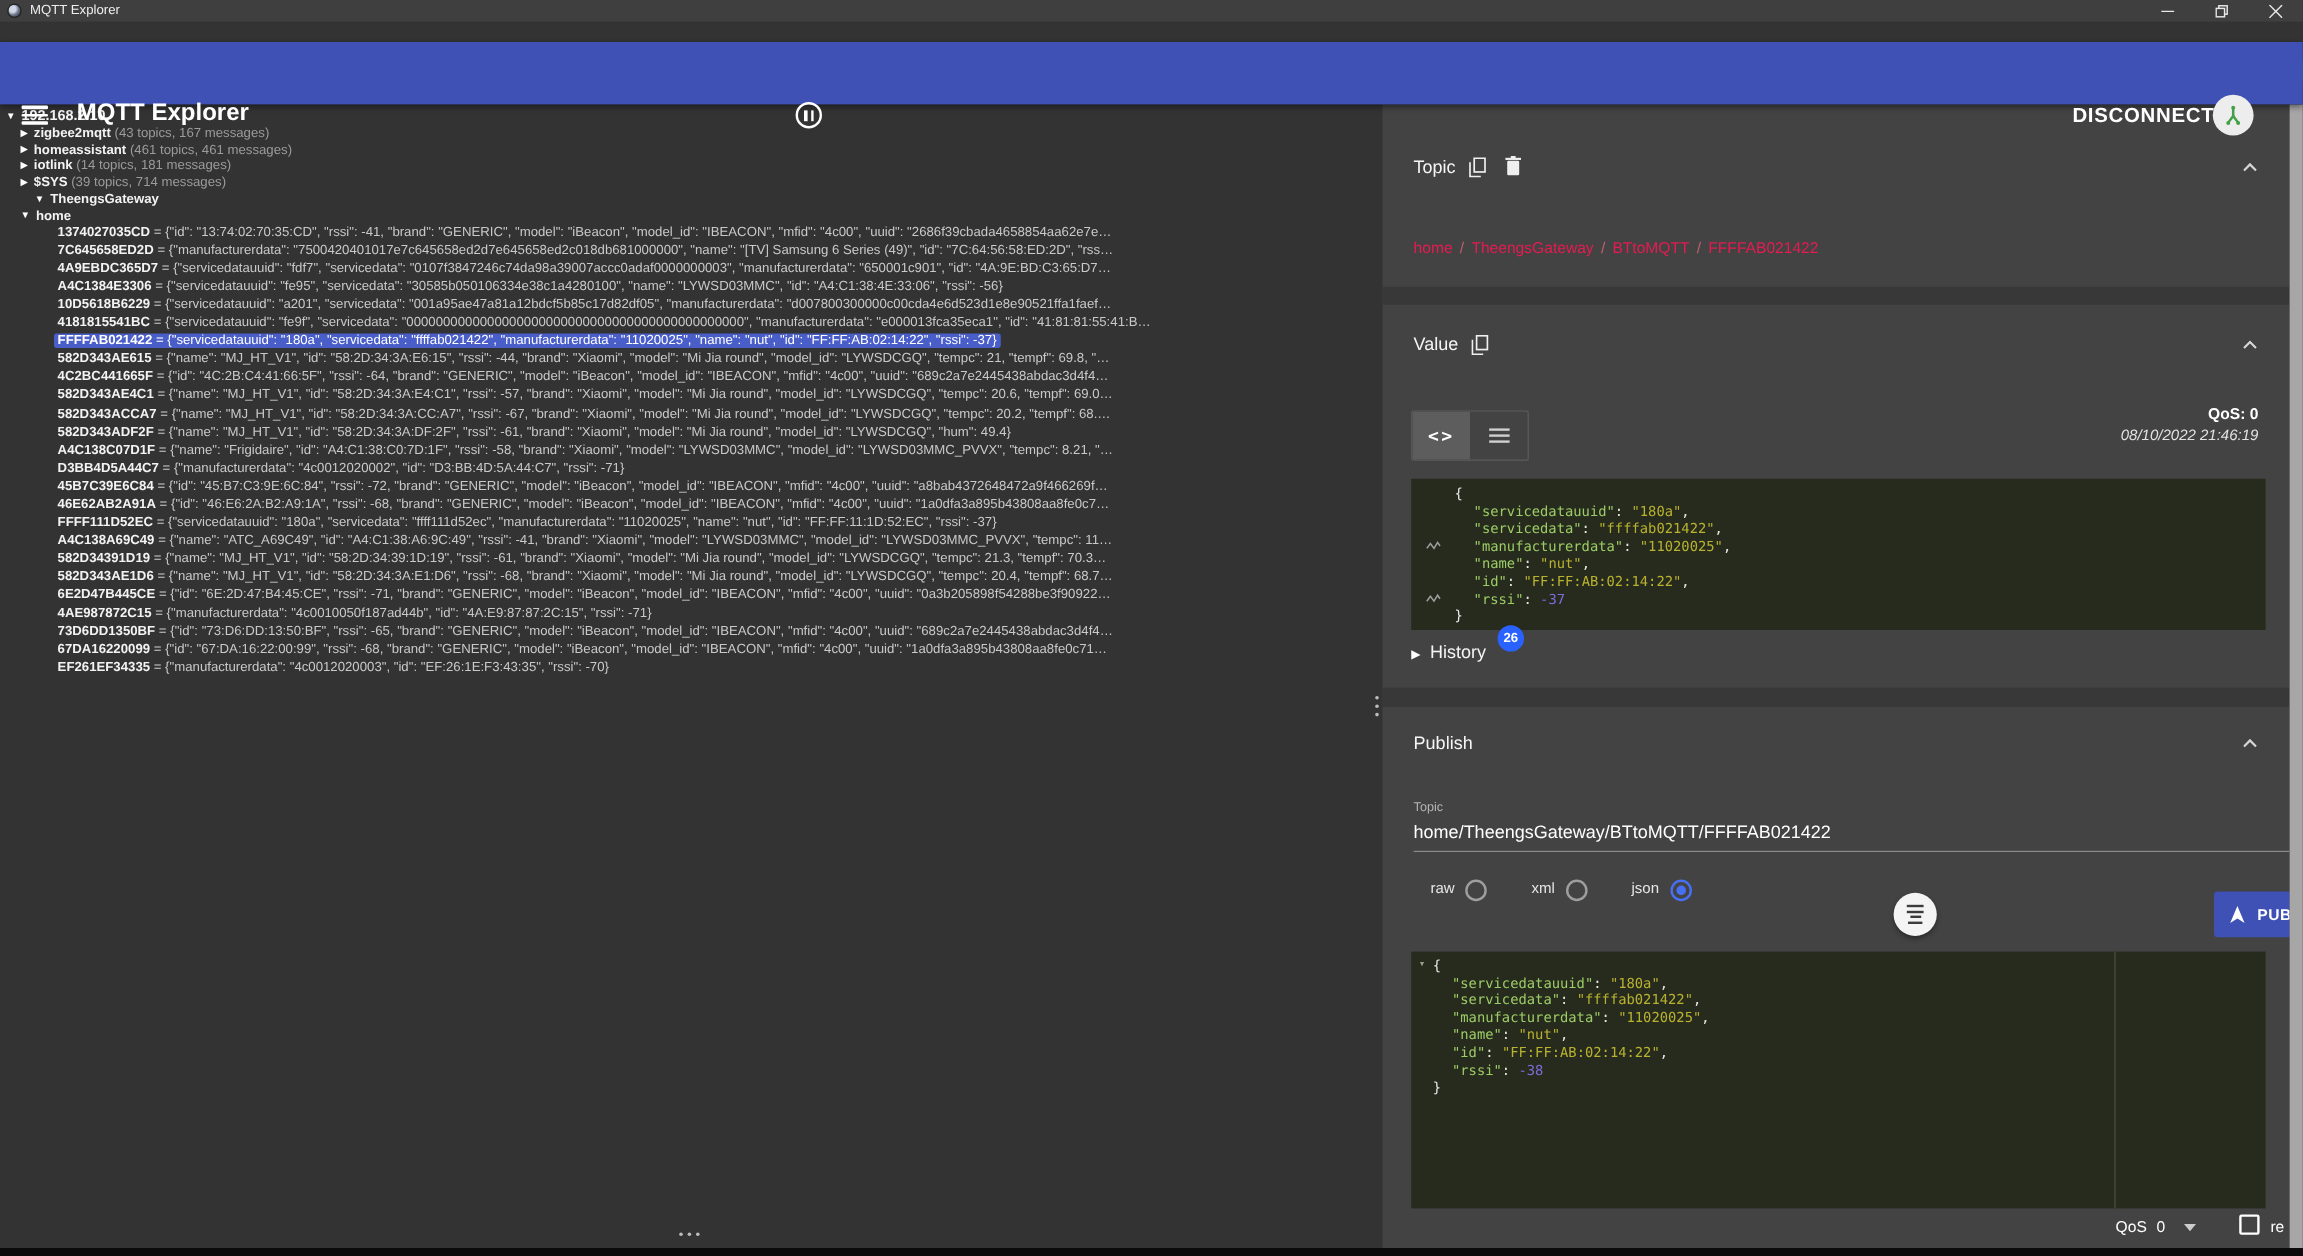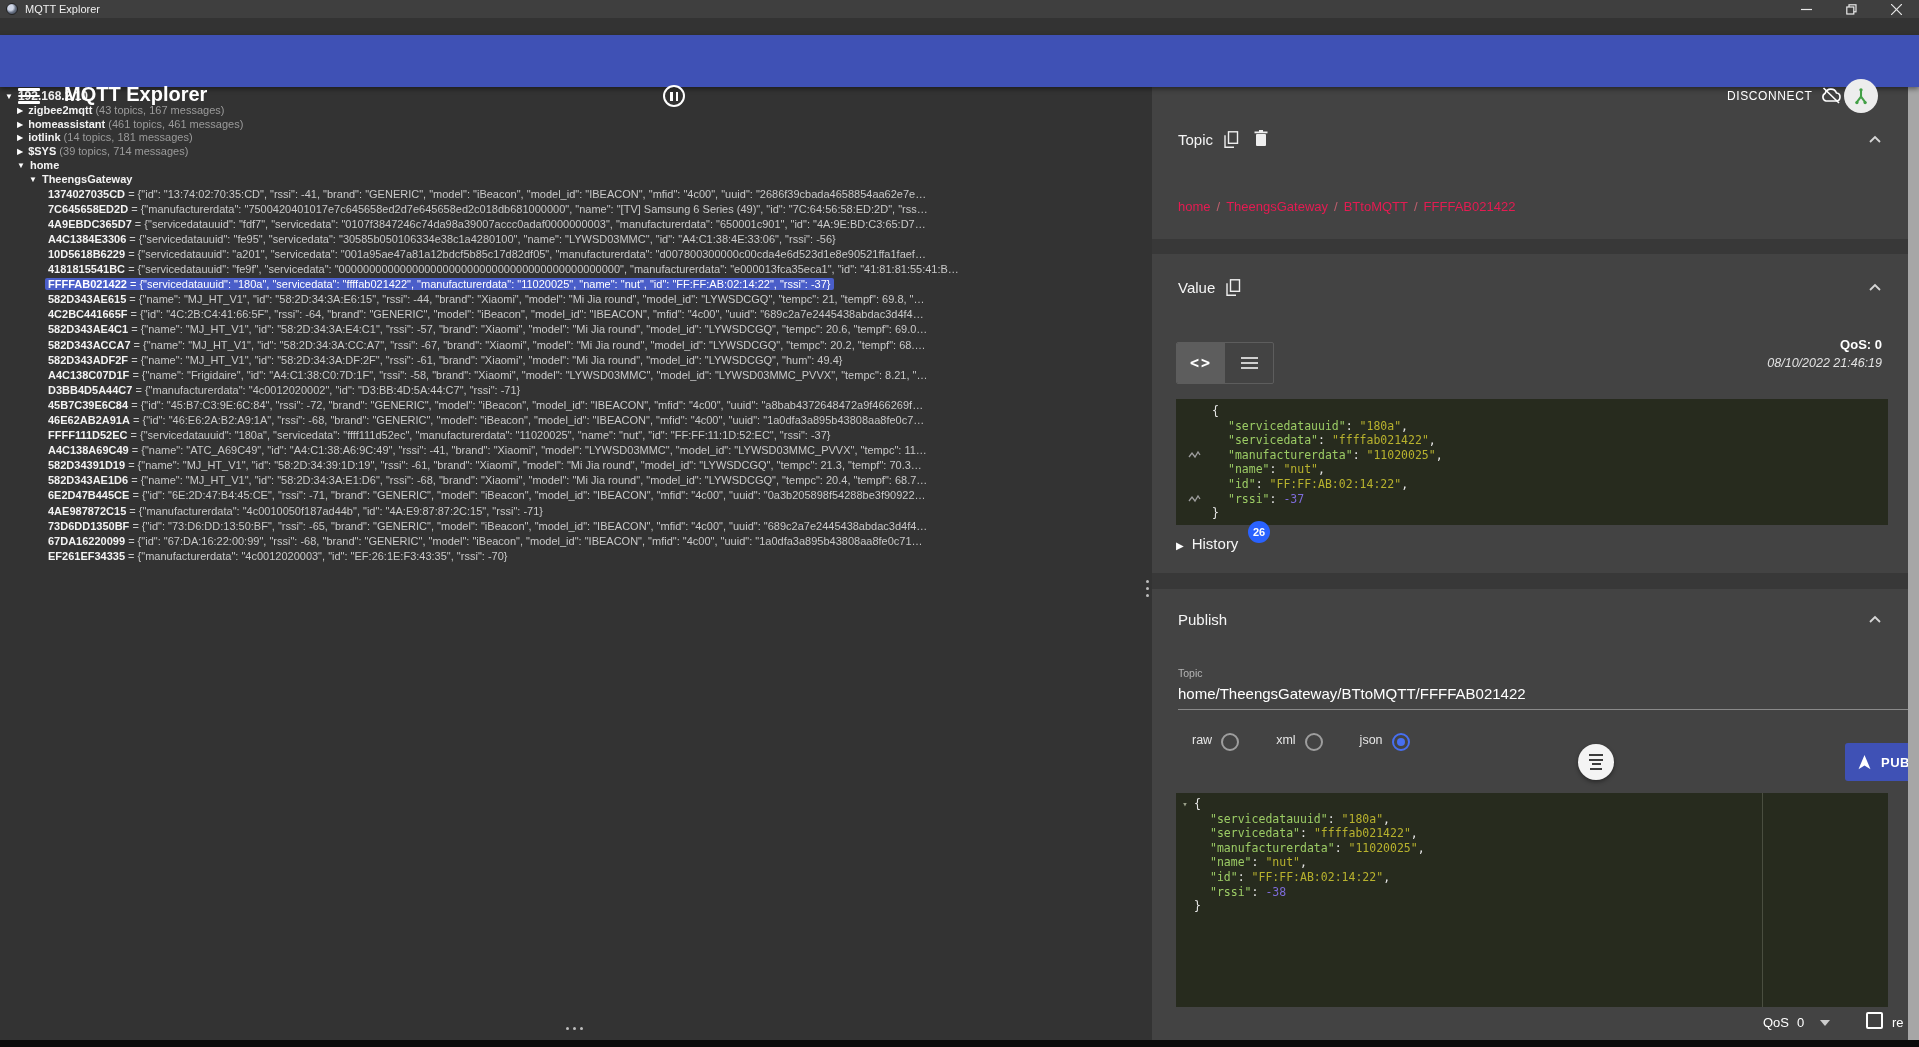--- a/index.html
+++ b/index.html
@@ -31,21 +31,21 @@
   .appbar-title { position:absolute; left:64px; top:48px; color:#fff; font-size:20px; font-weight:bold; }
   .searchbox { position:absolute; left:190px; top:47px; width:458px; height:29px; border-radius:3px;
                background:rgba(255,255,255,.18); display:flex; align-items:center; padding:0 10px; }
   .searchbox input { background:transparent; border:none; outline:none; color:#e8ebff; font-size:14px;
                      width:100%; margin-left:10px; font-family:"Liberation Sans",sans-serif; }
   .searchbox input::placeholder { color:#c7cdf2; }
   .pausebtn { position:absolute; left:663px; top:50px; width:22px; height:22px; border:2px solid #fff;
               border-radius:50%; display:flex; align-items:center; justify-content:center; gap:3px; }
   .pausebtn i { display:block; width:2.5px; height:9px; background:#fff; }
   .disconnect { position:absolute; left:1727px; top:52px; display:flex; align-items:center; gap:9px;
-                color:#fff; font-size:12px; font-weight:normal; letter-spacing:.6px; cursor:pointer; }
+                color:#fff; font-size:17px; font-weight:bold; letter-spacing:.6px; cursor:pointer; }
   .avatar { position:absolute; left:1844px; top:44px; width:34px; height:34px; border-radius:50%;
             background:#ededed; display:flex; align-items:center; justify-content:center; }
 
   
   .tree { position:absolute; left:0; top:87px; width:1152px; height:953px; background:#333;
           overflow:hidden; padding-top:3px; color:#ccc; font-size:11px; }
   .trow { white-space:nowrap; overflow:hidden; padding-right:8px; }
   .trow.hdr { height:13.8px; line-height:13.8px; }
   .trow.device { height:15.1px; line-height:15.1px; padding-left:48px; }
   .trow b { color:#f3f3f3; }
@@ -202,22 +202,22 @@
     </span>
   </div>
 </div>
 
 <div class="tree">
     <div class="trow hdr lvl0"><span class="arrow">▼</span><b>192.168.2.10</b></div>
     <div class="trow hdr lvl1"><span class="arrow">▶</span><b>zigbee2mqtt</b><span class="meta"> (43 topics, 167 messages)</span></div>
     <div class="trow hdr lvl1"><span class="arrow">▶</span><b>homeassistant</b><span class="meta"> (461 topics, 461 messages)</span></div>
     <div class="trow hdr lvl1"><span class="arrow">▶</span><b>iotlink</b><span class="meta"> (14 topics, 181 messages)</span></div>
     <div class="trow hdr lvl1"><span class="arrow">▶</span><b>$SYS</b><span class="meta"> (39 topics, 714 messages)</span></div>
+    <div class="trow hdr lvl2"><span class="arrow">▼</span><b>TheengsGateway</b></div>
     <div class="trow hdr lvl1"><span class="arrow">▼</span><b>home</b></div>
-    <div class="trow hdr lvl2"><span class="arrow">▼</span><b>TheengsGateway</b></div>
     <div class="trow device"><b>1374027035CD</b><span class="val"> = {"id": "13:74:02:70:35:CD", "rssi": -41, "brand": "GENERIC", "model": "iBeacon", "model_id": "IBEACON", "mfid": "4c00", "uuid": "2686f39cbada4658854aa62e7e…</span></div>
     <div class="trow device"><b>7C645658ED2D</b><span class="val"> = {"manufacturerdata": "7500420401017e7c645658ed2d7e645658ed2c018db681000000", "name": "[TV] Samsung 6 Series (49)", "id": "7C:64:56:58:ED:2D", "rss…</span></div>
     <div class="trow device"><b>4A9EBDC365D7</b><span class="val"> = {"servicedatauuid": "fdf7", "servicedata": "0107f3847246c74da98a39007accc0adaf0000000003", "manufacturerdata": "650001c901", "id": "4A:9E:BD:C3:65:D7…</span></div>
     <div class="trow device"><b>A4C1384E3306</b><span class="val"> = {"servicedatauuid": "fe95", "servicedata": "30585b050106334e38c1a4280100", "name": "LYWSD03MMC", "id": "A4:C1:38:4E:33:06", "rssi": -56}</span></div>
     <div class="trow device"><b>10D5618B6229</b><span class="val"> = {"servicedatauuid": "a201", "servicedata": "001a95ae47a81a12bdcf5b85c17d82df05", "manufacturerdata": "d007800300000c00cda4e6d523d1e8e90521ffa1faef…</span></div>
     <div class="trow device"><b>4181815541BC</b><span class="val"> = {"servicedatauuid": "fe9f", "servicedata": "0000000000000000000000000000000000000000000000", "manufacturerdata": "e000013fca35eca1", "id": "41:81:81:55:41:B…</span></div>
     <div class="trow device"><span class="hl"><b>FFFFAB021422</b><span class="val"> = {"servicedatauuid": "180a", "servicedata": "ffffab021422", "manufacturerdata": "11020025", "name": "nut", "id": "FF:FF:AB:02:14:22", "rssi": -37}</span></span></div>
     <div class="trow device"><b>582D343AE615</b><span class="val"> = {"name": "MJ_HT_V1", "id": "58:2D:34:3A:E6:15", "rssi": -44, "brand": "Xiaomi", "model": "Mi Jia round", "model_id": "LYWSDCGQ", "tempc": 21, "tempf": 69.8, "…</span></div>
     <div class="trow device"><b>4C2BC441665F</b><span class="val"> = {"id": "4C:2B:C4:41:66:5F", "rssi": -64, "brand": "GENERIC", "model": "iBeacon", "model_id": "IBEACON", "mfid": "4c00", "uuid": "689c2a7e2445438abdac3d4f4…</span></div>
     <div class="trow device"><b>582D343AE4C1</b><span class="val"> = {"name": "MJ_HT_V1", "id": "58:2D:34:3A:E4:C1", "rssi": -57, "brand": "Xiaomi", "model": "Mi Jia round", "model_id": "LYWSDCGQ", "tempc": 20.6, "tempf": 69.0…</span></div>

